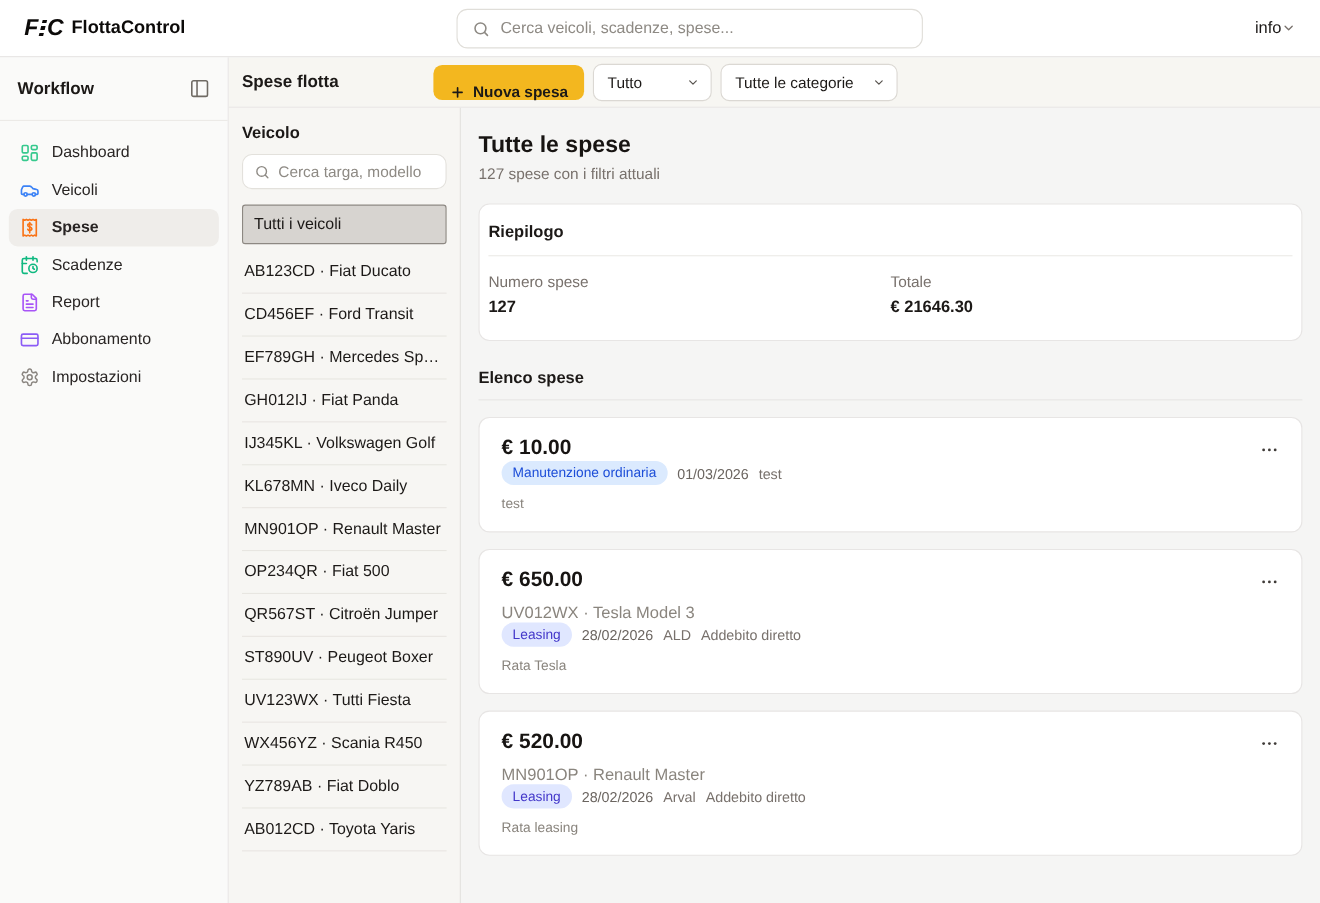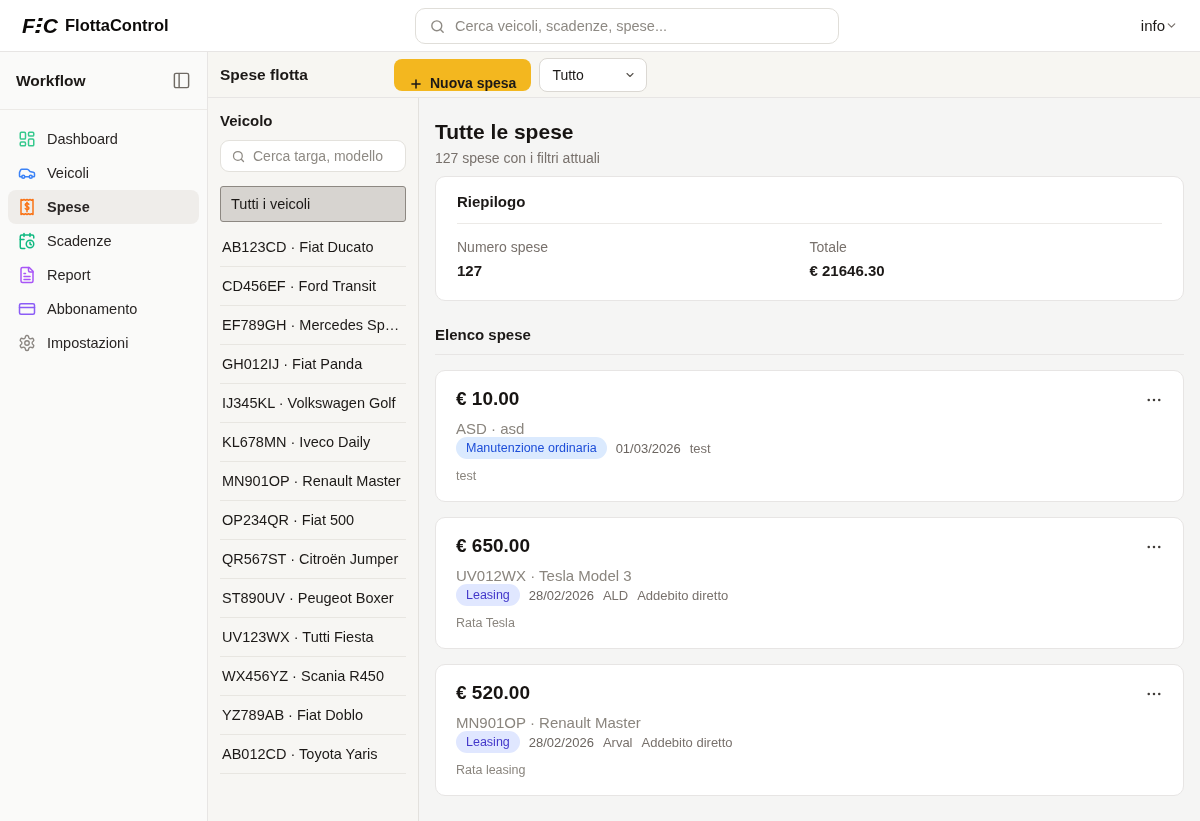--- a/index.html
+++ b/index.html
@@ -73,22 +73,22 @@
     background:#d7d4d0; border:1px solid #8d8882; border-radius:3px; font-size:14.5px;
     cursor:pointer; }
   .vehicle-list { margin-top:6px; }
   .vehicle-item { padding:11px 2px; border-bottom:1px solid #e8e6e1; font-size:14.5px;
     white-space:nowrap; overflow:hidden; text-overflow:ellipsis; cursor:pointer; }
 
   
   .main { flex:1; min-width:0; padding:16px 16px 0; background:#f5f5f4; overflow:hidden; }
   .main-title { font-size:21px; font-weight:700; margin-top:6px; color:#171412; }
   .main-sub { font-size:14px; color:#78716c; margin-top:6px; }
-  .summary-card { margin-top:10px; background:#fff; border:1px solid #e7e5e4;
-    border-radius:10px; padding:16px 21px 21px; }
+  .summary-card { margin-top:19px; background:#fff; border:1px solid #e7e5e4;
+    border-radius:10px; padding:16px 8px 21px; }
   .summary-title { font-size:15px; font-weight:700; padding-bottom:13px;
     border-bottom:1px solid #eceae7; }
   .summary-stats { display:flex; margin-top:15px; }
   .stat { width:50%; }
   .stat-label { font-size:14px; color:#78716c; }
   .stat-value { font-size:15px; font-weight:600; margin-top:7px; }
   .list-header { margin-top:25px; font-size:15px; font-weight:700; padding-bottom:11px;
     border-bottom:1px solid #e7e5e4; }
   .expense-card { margin-top:15px; background:#fff; border:1px solid #e7e5e4;
     border-radius:10px; padding:17px 20px 18px; position:relative; }
@@ -234,20 +234,28 @@
         <span>Nuova spesa</span>
       </button>
       <div class="select type">
         <span>Tutto</span>
         <span class="chev">
           <svg width="12" height="12" viewBox="0 0 24 24" fill="none" stroke="currentColor" stroke-width="2.2" stroke-linecap="round" stroke-linejoin="round">
               <path d="m6 9 6 6 6-6"></path>
             </svg>
         </span>
       </div>
+      <div class="select cat">
+        <span>Tutte le categorie</span>
+        <span class="chev">
+          <svg width="12" height="12" viewBox="0 0 24 24" fill="none" stroke="currentColor" stroke-width="2.2" stroke-linecap="round" stroke-linejoin="round">
+              <path d="m6 9 6 6 6-6"></path>
+            </svg>
+        </span>
+      </div>
     </div>
 
     <div class="body-row">
 
       <aside class="vehicle-col">
         <div class="vehicle-title">Veicolo</div>
         <div class="vehicle-search">
           <span>
             <svg width="15" height="15" viewBox="0 0 24 24" fill="none" stroke="currentColor" stroke-width="2" stroke-linecap="round">
                 <circle cx="11" cy="11" r="7"></circle>
@@ -314,21 +322,20 @@
 
             <article class="expense-card">
               <div class="amount">€ 10.00</div>
               <span class="card-menu">
                 <svg width="18" height="18" viewBox="0 0 24 24" fill="currentColor">
                   <circle cx="5" cy="12" r="1.7"></circle>
                   <circle cx="12" cy="12" r="1.7"></circle>
                   <circle cx="19" cy="12" r="1.7"></circle>
                 </svg>
               </span>
-              <div class="vehicle-line">ASD · asd</div>
               <div class="meta">
                 <span class="badge badge-blue">Manutenzione ordinaria</span>
                 <span class="date">01/03/2026</span>
                 <span>test</span>
 
               </div>
               <div class="desc">test</div>
             </article>
 
             <article class="expense-card">

